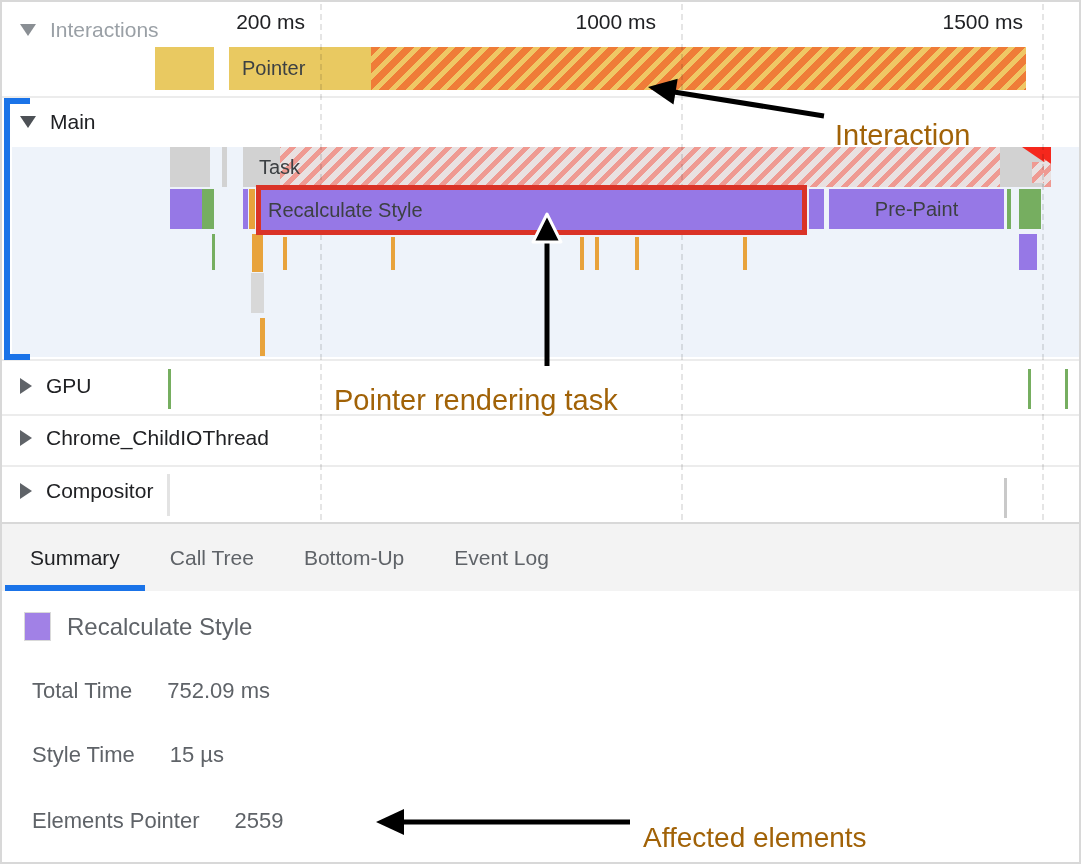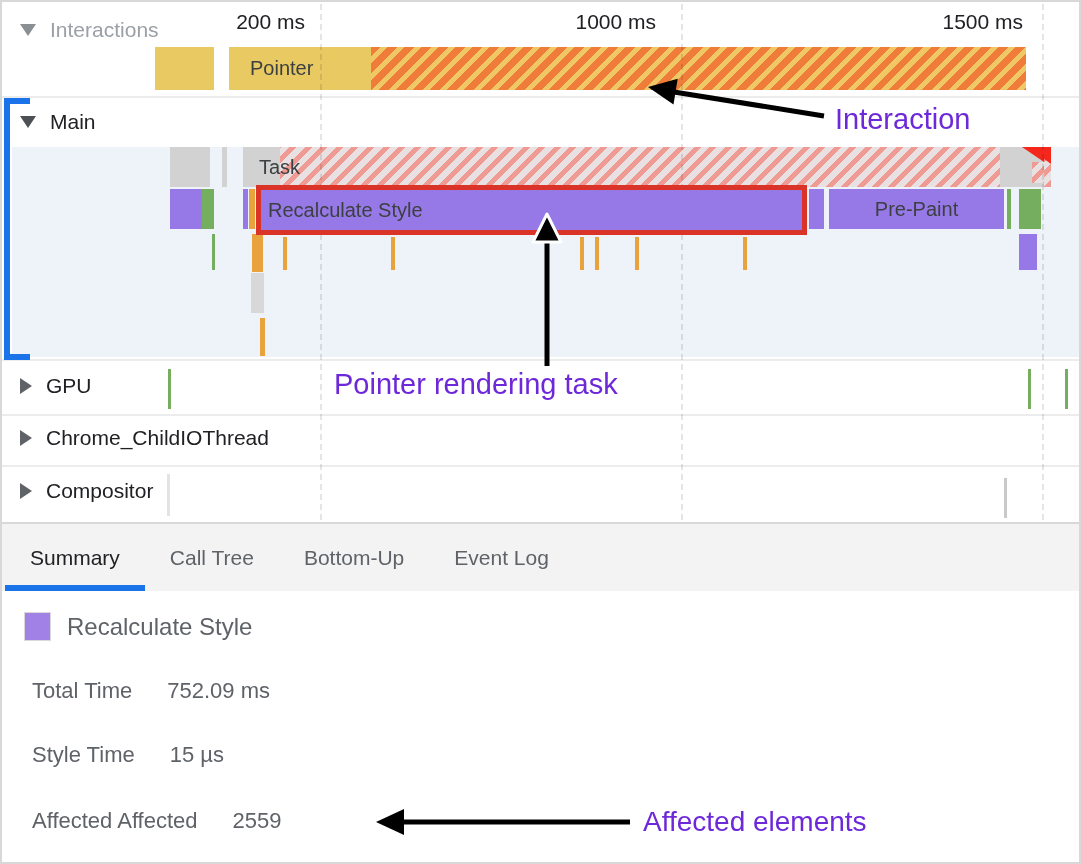--- a/index.html
+++ b/index.html
@@ -17,21 +17,21 @@
   .bar-label{font-size:20px;color:#3c4043;white-space:nowrap;}
   .hatch-orange{background:repeating-linear-gradient(135deg,#ef7c38 0 7px,#efc765 7px 12px);}
   .hatch-red{background:repeating-linear-gradient(135deg,#ef9a92 0 5px,#e9e1e1 5px 11px);}
   .corner-red{position:absolute;top:0;right:0;width:0;height:0;border-top:17px solid #f5271c;border-left:23px solid transparent;z-index:4;}
   .main-bg{position:absolute;left:10px;top:145px;width:1069px;height:210px;background:#eef3fa;z-index:1;}
   .bracket{background:#1a73e8;position:absolute;z-index:7;}
   .tick{position:absolute;z-index:3;}
   
   .selected-box{position:absolute;left:254px;top:183px;width:551px;height:50px;border:5px solid #da3327;background:#9678e6;z-index:6;display:flex;align-items:center;padding-left:7px;box-sizing:border-box;}
   
-  .ann{position:absolute;color:#6d28d9;z-index:20;white-space:nowrap;}
+  .ann{position:absolute;color:#a16207;z-index:20;white-space:nowrap;margin-top:16px;}
   #arrows{position:absolute;left:0;top:0;z-index:19;pointer-events:none;}
   
   #tabbar{position:absolute;left:0;top:520px;width:100%;height:69px;background:#f3f3f3;border-top:2px solid #d8d8d8;display:flex;padding-left:3px;box-sizing:border-box;z-index:8;}
   .tab{position:relative;padding:12px 25px;font-size:21px;color:#5f6368;display:flex;align-items:center;cursor:default;}
   .tab.selected{color:#202124;}
   .tab.selected::after{content:"";position:absolute;left:0;right:0;bottom:0;height:6px;background:#1a73e8;}
   
   .sum-row{position:absolute;display:flex;gap:35px;font-size:22px;color:#5f6368;z-index:8;}
   #legend{position:absolute;left:22px;top:610px;display:flex;align-items:center;gap:16px;z-index:8;}
   #legend .swatch{width:27px;height:29px;background:#a181e6;border:1px solid #d9d9d9;box-sizing:border-box;}
@@ -51,21 +51,21 @@
   <div class="gridline" style="left:318px;"></div>
   <div class="gridline" style="left:679px;"></div>
   <div class="gridline" style="left:1040px;"></div>
 
   <div class="track-head" style="left:18px;top:16px;">
     <span class="tri-down"></span>
     <span class="track-label" style="color:#9aa0a6;">Interactions</span>
   </div>
   <div class="bar" style="left:153px;top:45px;width:59px;height:43px;background:#e9c961;"></div>
   <div class="bar" style="left:227px;top:45px;width:797px;height:43px;background:#e9c961;display:flex;align-items:center;">
-    <span class="bar-label" style="padding-left:21px;position:relative;z-index:2;">Pointer</span>
+    <span class="bar-label" style="padding-left:13px;position:relative;z-index:2;">Pointer</span>
     <div class="hatch-orange" style="position:absolute;left:142px;top:0;right:0;bottom:0;"></div>
   </div>
   <div class="hdiv" style="top:94px;"></div>
 
   <div class="bracket" style="left:2px;top:96px;width:6px;height:262px;"></div>
   <div class="bracket" style="left:2px;top:96px;width:26px;height:6px;"></div>
   <div class="bracket" style="left:2px;top:352px;width:26px;height:6px;"></div>
 
   <div class="track-head" style="left:18px;top:108px;">
     <span class="tri-down" style="border-top-color:#4d5156;"></span>
@@ -169,17 +169,17 @@
   </div>
   <div class="sum-row" style="left:30px;top:676px;">
     <span>Total Time</span>
     <span>752.09 ms</span>
   </div>
   <div class="sum-row" style="left:30px;top:740px;">
     <span>Style Time</span>
     <span>15 µs</span>
   </div>
   <div class="sum-row" style="left:30px;top:806px;">
-    <span>Affected Affected</span>
+    <span>Elements Pointer</span>
     <span>2559</span>
   </div>
 
 </div>
 
 </body></html>

